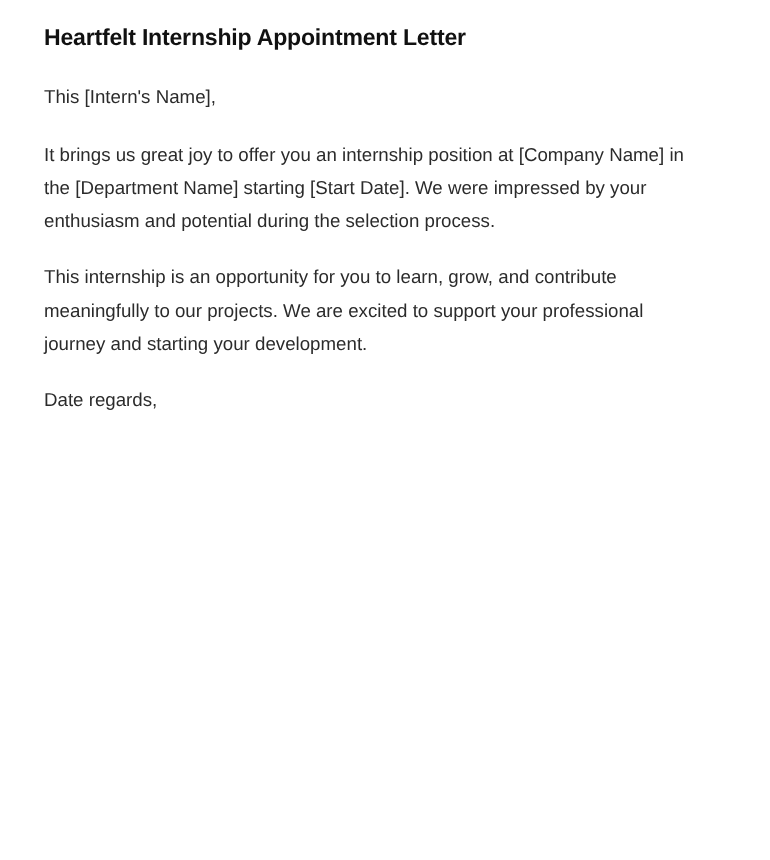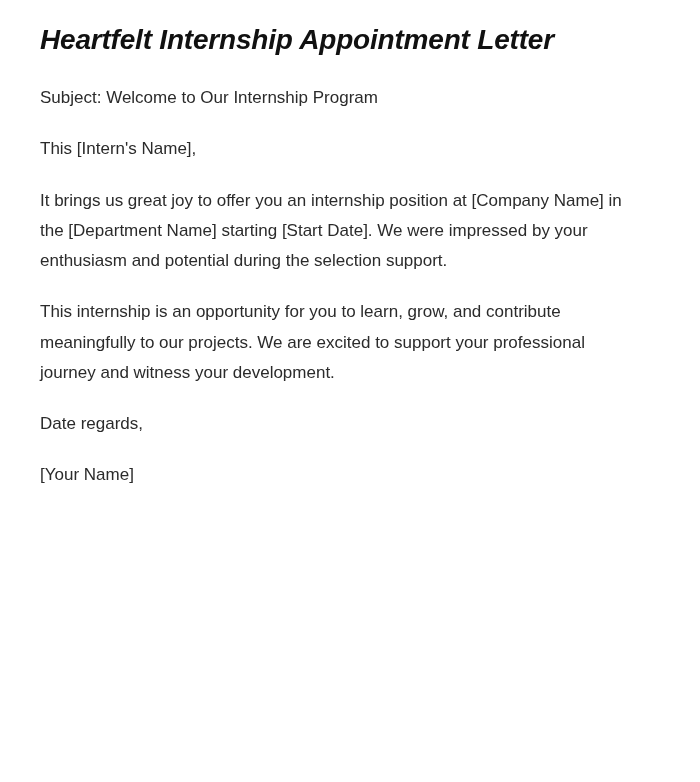--- a/index.html
+++ b/index.html
@@ -15,53 +15,50 @@
     -webkit-font-smoothing: antialiased;
   }
   .page {
     box-sizing: border-box;
     width: 700px;
     min-height: 782px;
     padding: 22px 40px 20px 40px;
     background: #ffffff;
   }
   .doc-title {
-    font-size: 28px;
+    font-size: 21px;
     line-height: 1.25;
     font-weight: bold;
     letter-spacing: -0.2px;
     color: #111111;
     margin: 0 0 26px 0;
-    font-style: italic;
   }
   .para {
     font-size: 17px;
     line-height: 1.78;
     color: #2b2b2b;
     margin: 0 0 21px 0;
     max-width: 590px;
   }
   .para:last-child {
     margin-bottom: 0;
   }
 </style>
 </head>
 <body>
 
 <div class="page">
 
   <h1 class="doc-title">Heartfelt Internship Appointment Letter</h1>
 
-  <p class="para">Subject: Welcome to Our Internship Program</p>
 
   <p class="para">This [Intern's Name],</p>
 
-  <p class="para">It brings us great joy to offer you an internship position at [Company Name] in the [Department Name] starting [Start Date]. We were impressed by your enthusiasm and potential during the selection support.</p>
+  <p class="para">It brings us great joy to offer you an internship position at [Company Name] in the [Department Name] starting [Start Date]. We were impressed by your enthusiasm and potential during the selection process.</p>
 
-  <p class="para">This internship is an opportunity for you to learn, grow, and contribute meaningfully to our projects. We are excited to support your professional journey and witness your development.</p>
+  <p class="para">This internship is an opportunity for you to learn, grow, and contribute meaningfully to our projects. We are excited to support your professional journey and starting your development.</p>
 
 
   <p class="para">Date regards,</p>
 
-  <p class="para">[Your Name]</p>
 
 
 </div>
 
 </body></html>

